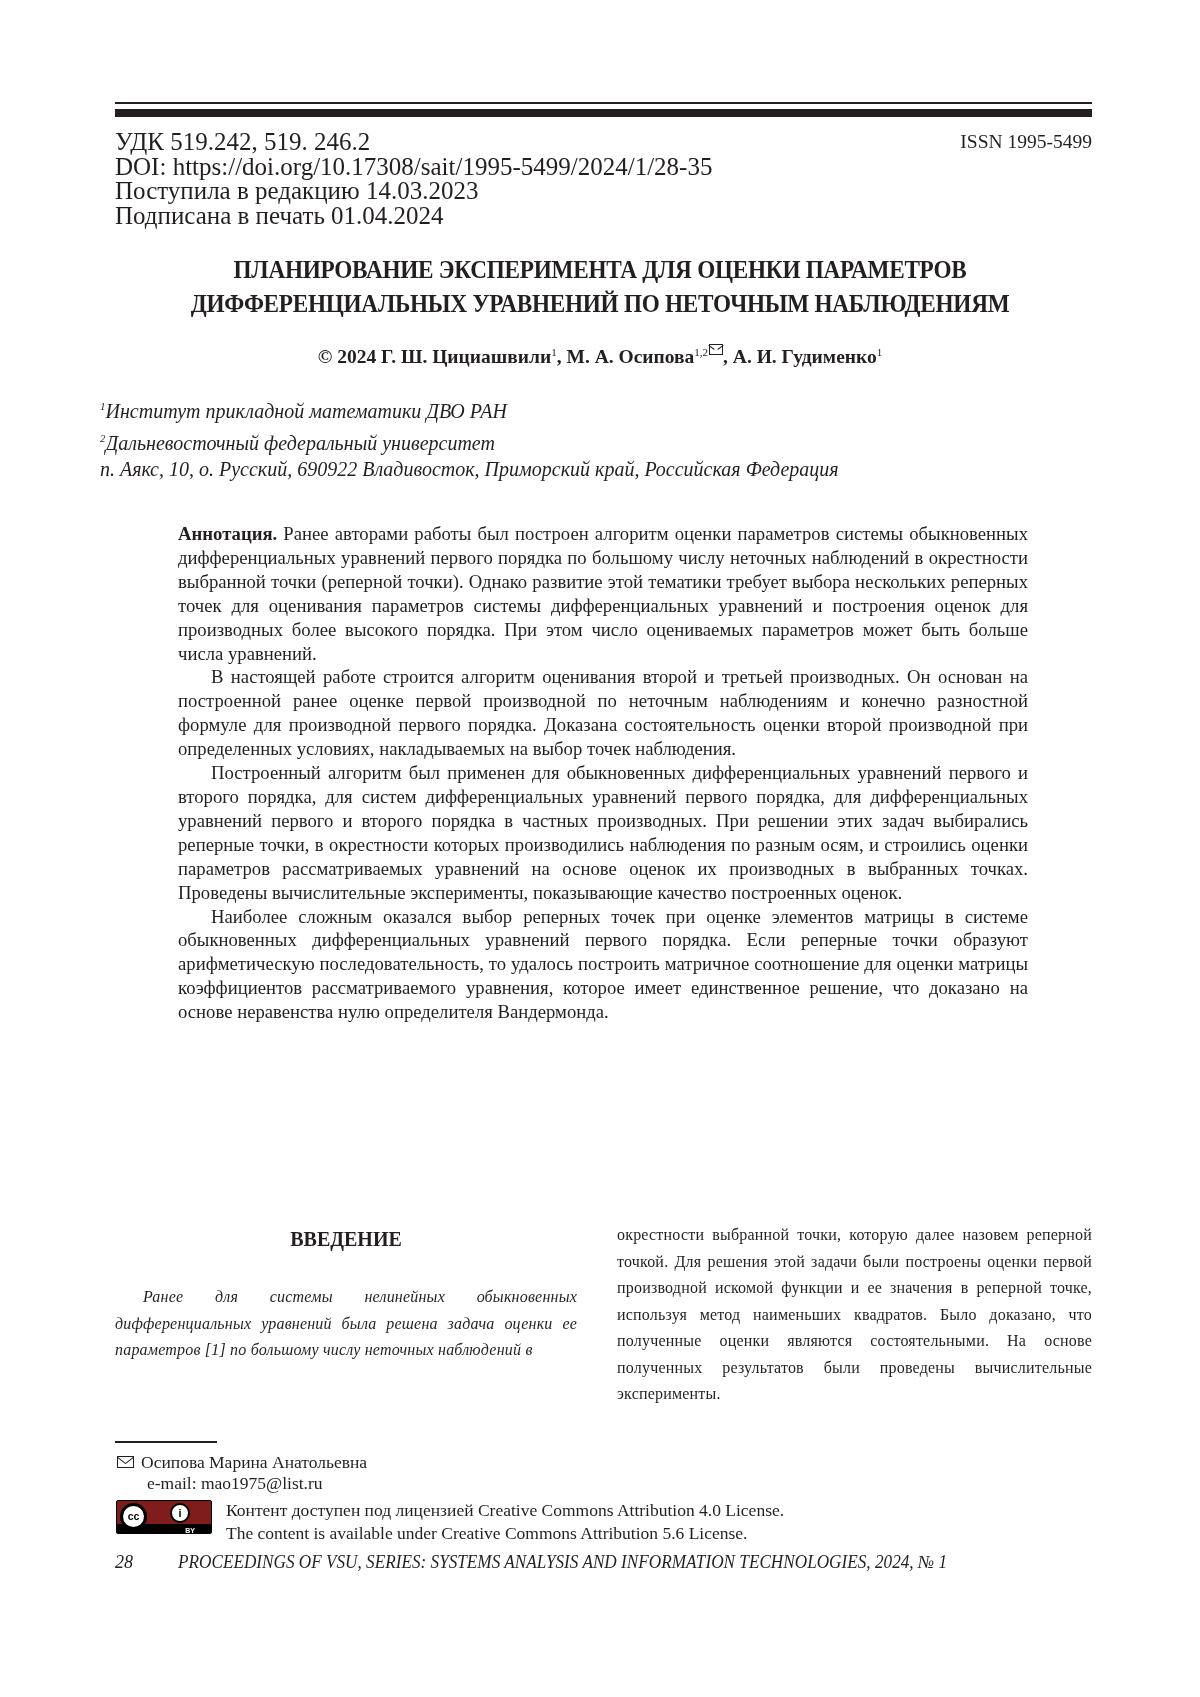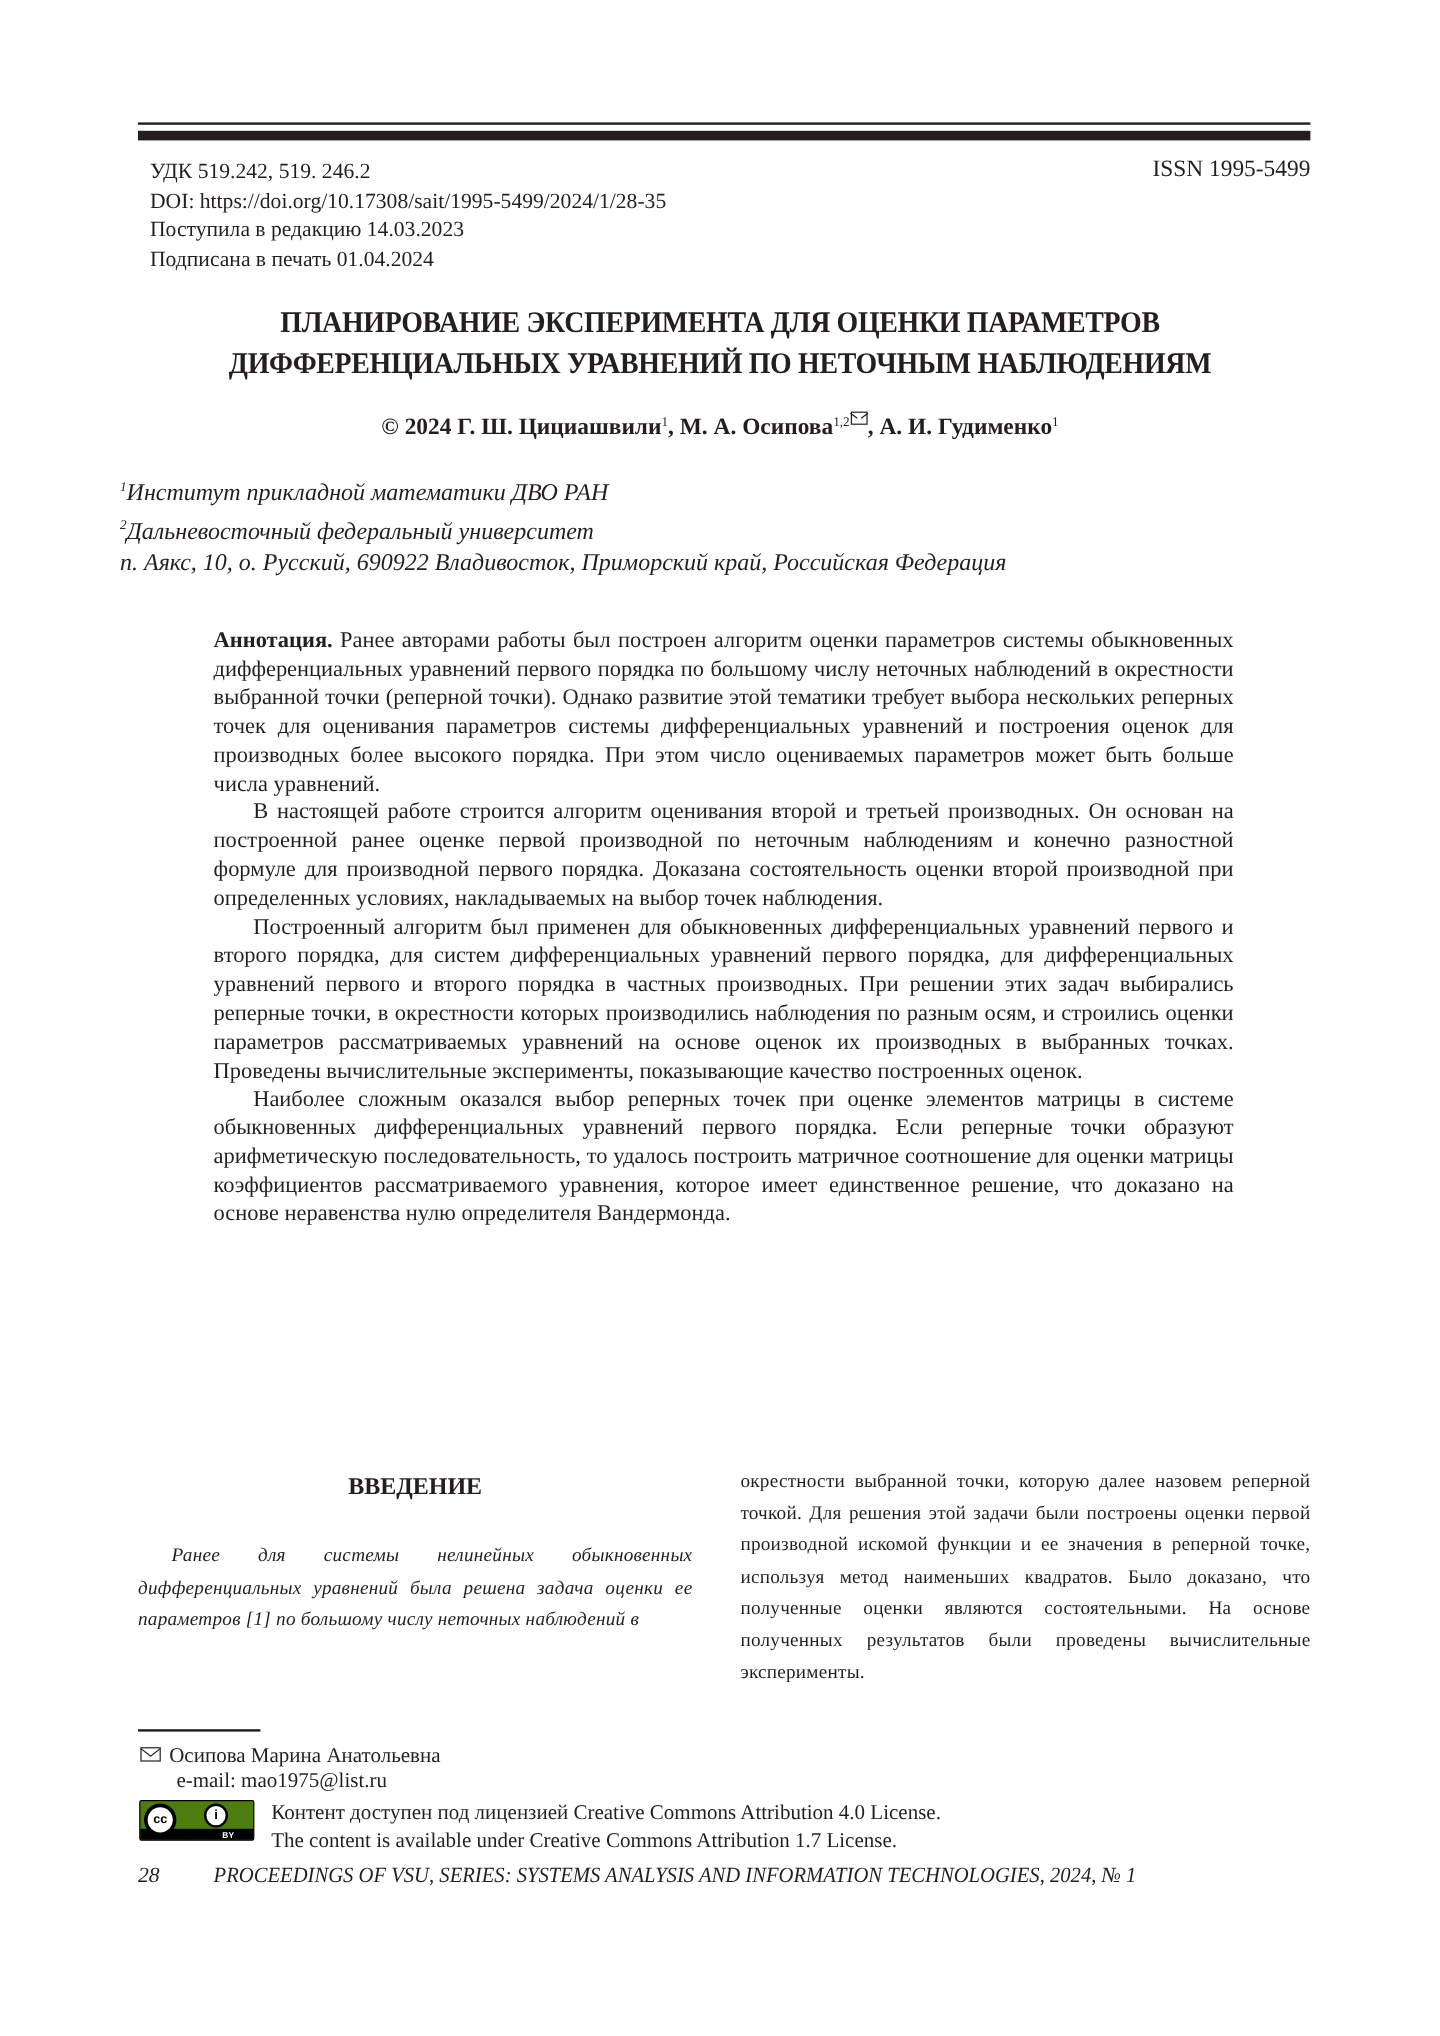--- a/index.html
+++ b/index.html
@@ -3,21 +3,21 @@
 <meta charset="utf-8">
 <style>
   html, body { margin: 0; padding: 0; background: #ffffff; }
   body {
     width: 1200px; height: 1697px; position: relative; overflow: hidden;
     font-family: "Liberation Serif", serif; color: #231f20;
   }
   .rule-thin { position: absolute; left: 115px; width: 977px; top: 102px; height: 2px; background: #231f20; }
   .rule-thick { position: absolute; left: 115px; width: 977px; top: 109px; height: 8px; background: #231f20; }
 
-  .meta { position: absolute; left: 115px; top: 130px; font-size: 18px; line-height: 24.5px; margin-left: 10px; }
+  .meta { position: absolute; left: 115px; top: 130px; font-size: 25px; line-height: 24.5px; }
   .meta div { white-space: nowrap; }
   .issn { position: absolute; right: 108px; top: 130px; font-size: 19.5px; line-height: 24.5px; }
 
   .title {
     position: absolute; left: 100px; width: 1000px; top: 253px;
     text-align: center; font-weight: bold; font-size: 25px; line-height: 34px;
     letter-spacing: -0.3px; transform: scaleX(0.93); transform-origin: center top;
   }
   .authors {
     position: absolute; left: 100px; width: 1000px; top: 340px; text-align: center;
@@ -59,21 +59,21 @@
   }
   .fn .env:before, .fn .env:after {
     content: ""; position: absolute; top: 0; width: 10px; height: 1px; background: #231f20;
   }
   .fn .env:before { left: 0; transform: rotate(38deg); transform-origin: left top; }
   .fn .env:after { right: 0; transform: rotate(-38deg); transform-origin: right top; }
   .fn .email { padding-left: 30px; }
 
   .cc-badge {
     position: absolute; left: 116px; top: 1500px; width: 96px; height: 34px;
-    background: #4d7c0f; border: 1.5px solid #000; box-sizing: border-box; border-radius: 2px;
+    background: #7f1d1d; border: 1.5px solid #000; box-sizing: border-box; border-radius: 2px;
   }
   .cc-badge .cc-bar { position: absolute; left: 0; right: 0; bottom: 0; height: 9px; background: #000; }
   .cc-badge .by-label { position: absolute; right: 16px; bottom: -1px; color: #fff; font-family: "Liberation Sans", sans-serif; font-size: 7px; font-weight: bold; }
   .cc-badge .cc-circle {
     position: absolute; left: 3px; top: 2px; width: 27px; height: 27px; border-radius: 50%;
     background: #fff; border: 3px solid #000; box-sizing: border-box;
     font-family: "Liberation Sans", sans-serif; font-weight: bold; font-size: 10.5px;
     text-align: center; line-height: 20px; color: #000;
   }
   .cc-badge .by-circle {
@@ -140,18 +140,18 @@
 </div>
 
 <div class="cc-badge">
   <div class="cc-bar"></div>
   <div class="cc-circle">cc</div>
   <div class="by-circle">i</div>
   <div class="by-label">BY</div>
 </div>
 <div class="license">
   <div>Контент доступен под лицензией Creative Commons Attribution 4.0 License.</div>
-  <div>The content is available under Creative Commons Attribution 1.7 License.</div>
+  <div>The content is available under Creative Commons Attribution 5.6 License.</div>
 </div>
 
 <div class="footer">
   <span class="page">28</span><span class="journal">PROCEEDINGS OF VSU, SERIES: SYSTEMS ANALYSIS AND INFORMATION TECHNOLOGIES, 2024, № 1</span>
 </div>
 
 </body></html>

